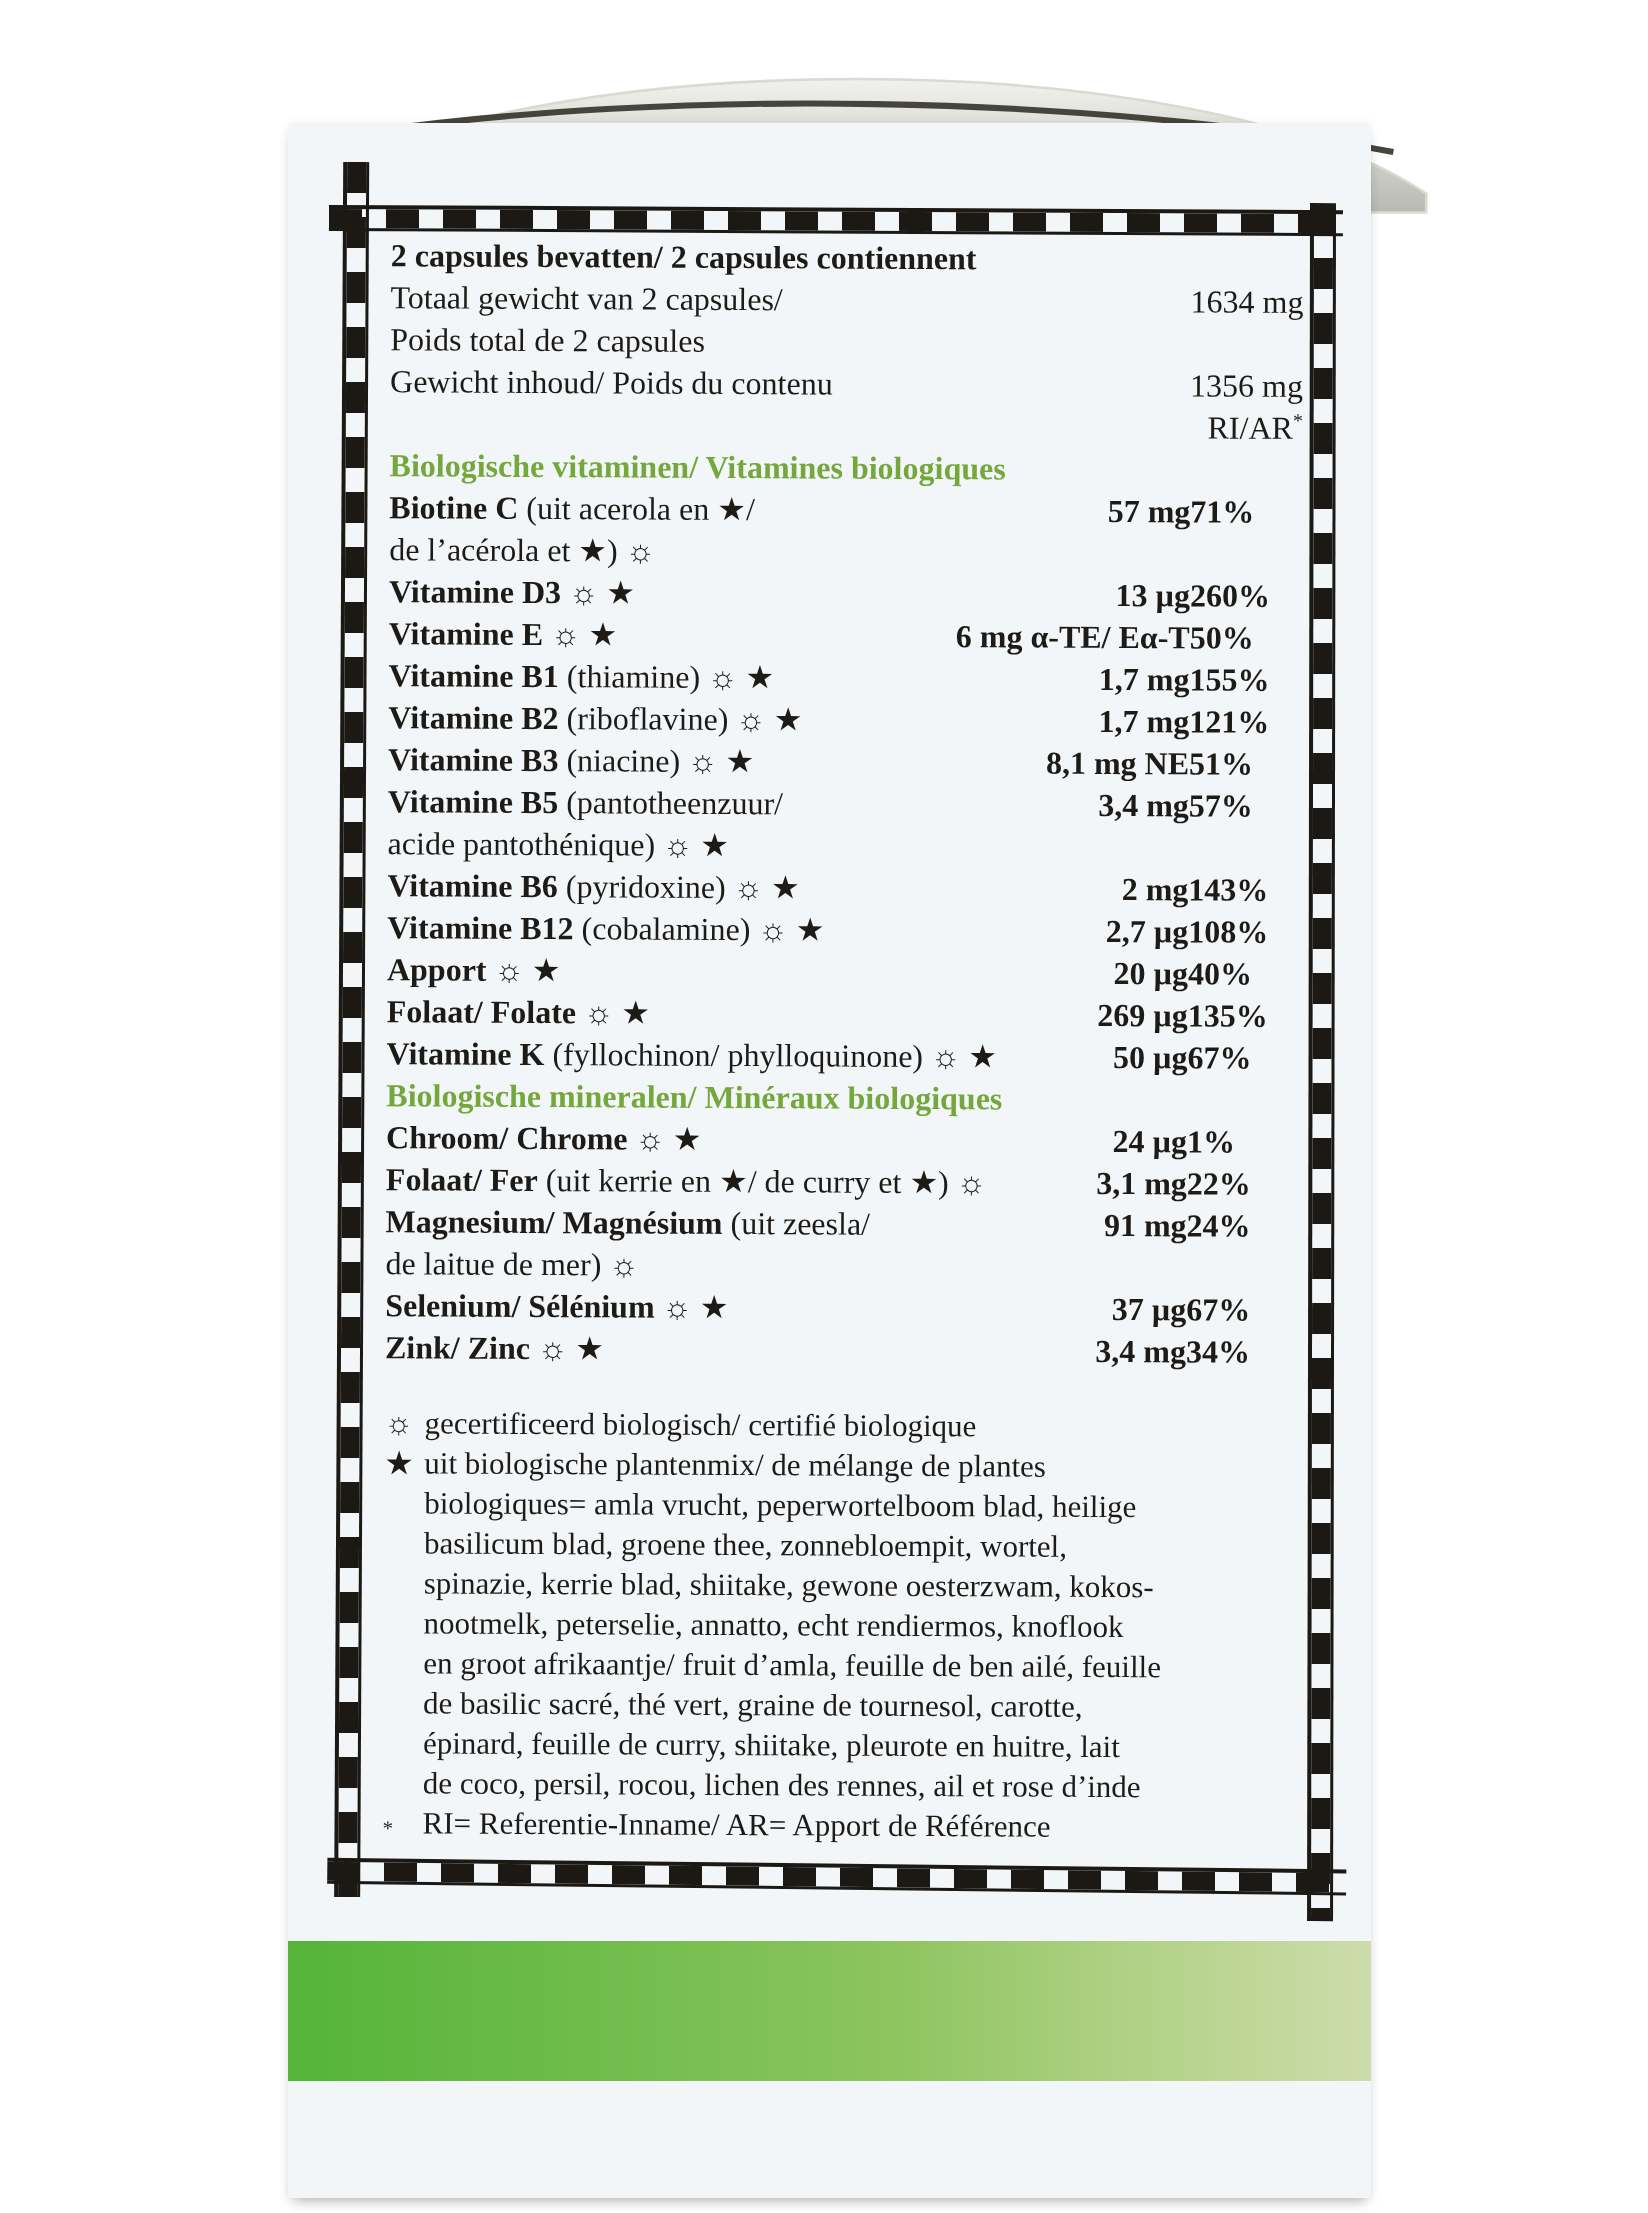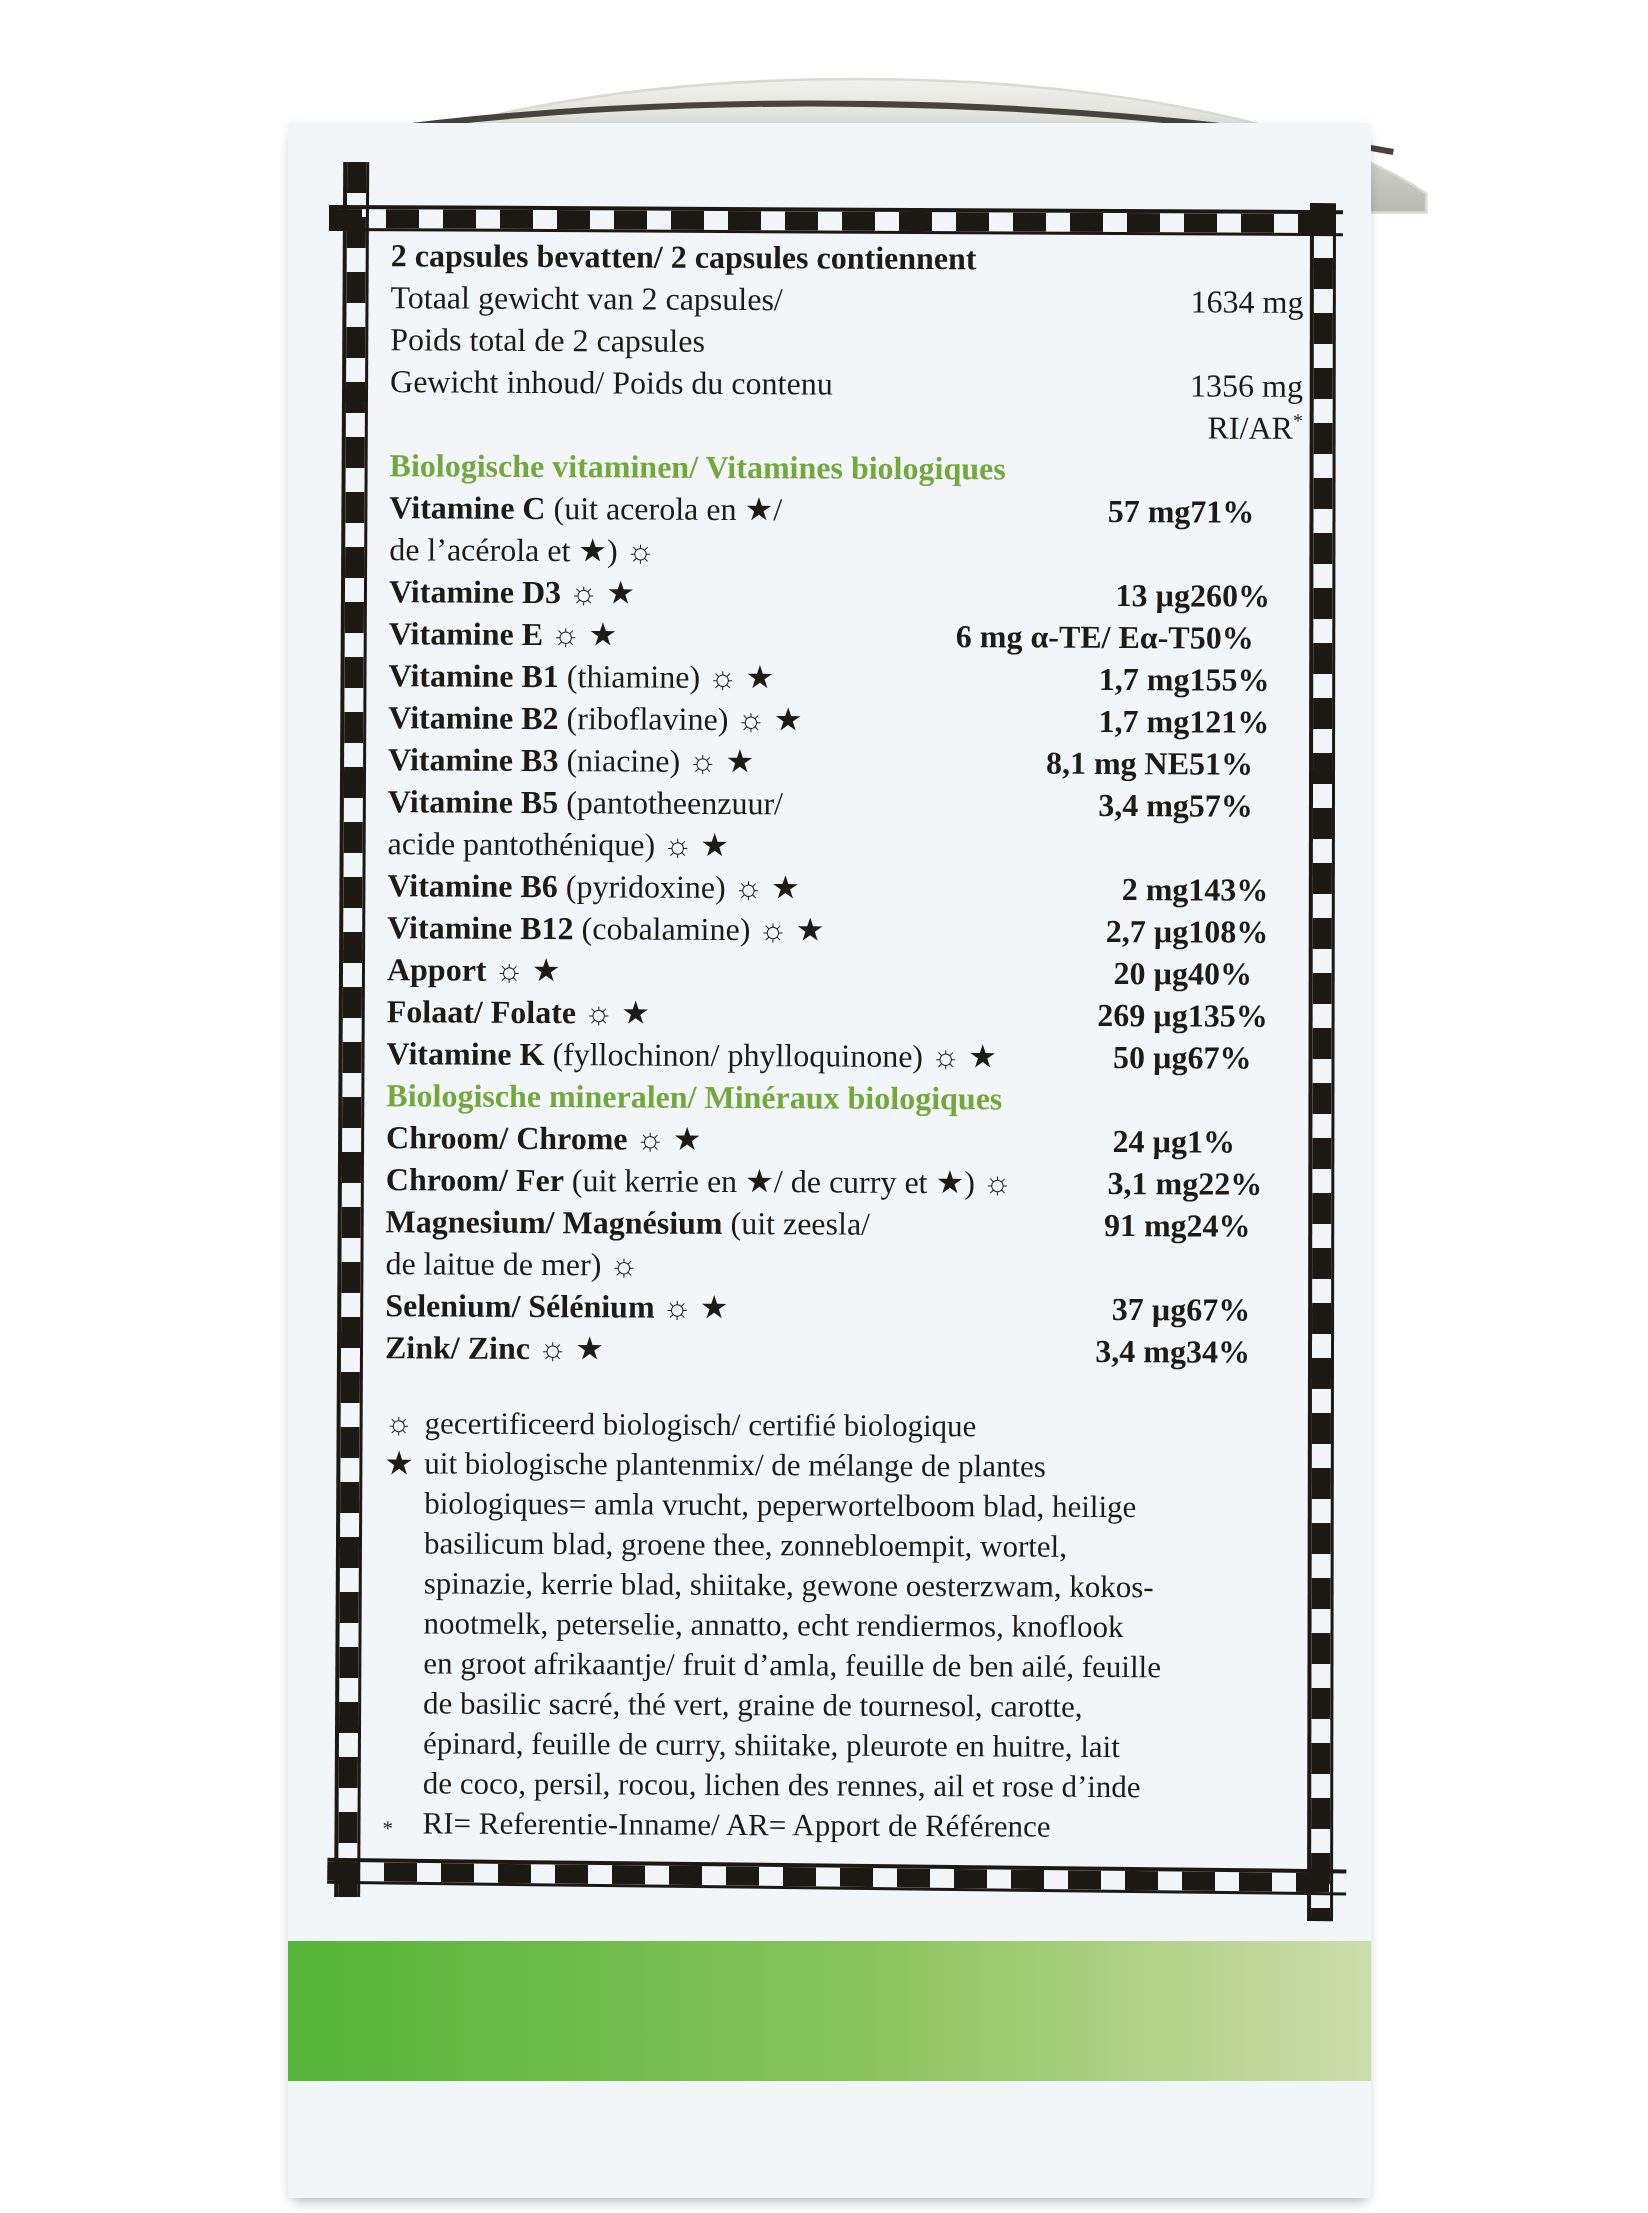--- a/index.html
+++ b/index.html
@@ -98,21 +98,21 @@
       <span class="wamt">1356 mg</span>
     </div>
 
     <div class="riar">
       <span>RI/AR</span><sup>*</sup>
     </div>
 
     <div class="sect">Biologische vitaminen/ Vitamines biologiques</div>
 
     <div class="row">
-      <span class="lbl"><span class="b">Vitamine C</span><span> (uit acerola en ★/</span></span>
+      <span class="lbl"><span class="b">Biotine C</span><span> (uit acerola en ★/</span></span>
       <span class="amt">57 mg</span>
       <span class="pct">71%</span>
     </div>
     <div class="row">
       <span class="lbl"><span class="b"></span><span>de l’acérola et ★) ☼</span></span>
       <span class="amt"></span>
       <span class="pct"></span>
     </div>
     <div class="row">
       <span class="lbl"><span class="b">Vitamine D3</span><span> ☼ ★</span></span>
@@ -176,21 +176,21 @@
     </div>
 
     <div class="sect">Biologische mineralen/ Minéraux biologiques</div>
 
     <div class="row">
       <span class="lbl"><span class="b">Chroom/ Chrome</span><span> ☼ ★</span></span>
       <span class="amt">24 µg</span>
       <span class="pct">1%</span>
     </div>
     <div class="row">
-      <span class="lbl"><span class="b">Chroom/ Fer</span><span> (uit kerrie en ★/ de curry et ★) ☼</span></span>
+      <span class="lbl"><span class="b">Folaat/ Fer</span><span> (uit kerrie en ★/ de curry et ★) ☼</span></span>
       <span class="amt">3,1 mg</span>
       <span class="pct">22%</span>
     </div>
     <div class="row">
       <span class="lbl"><span class="b">Magnesium/ Magnésium</span><span>  (uit zeesla/</span></span>
       <span class="amt">91 mg</span>
       <span class="pct">24%</span>
     </div>
     <div class="row">
       <span class="lbl"><span class="b"></span><span>de laitue de mer) ☼</span></span>

